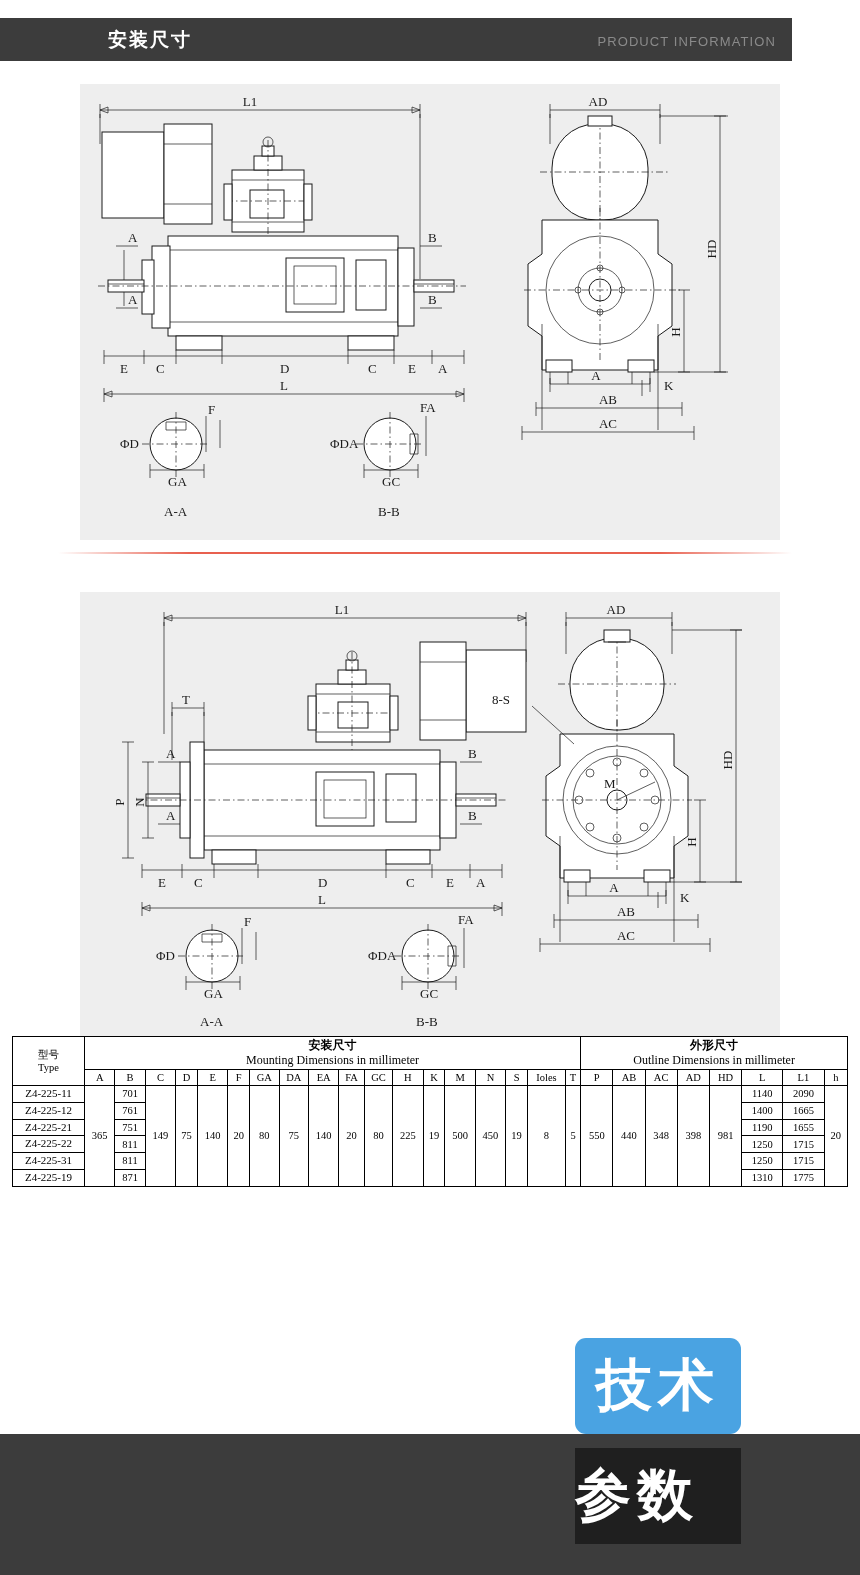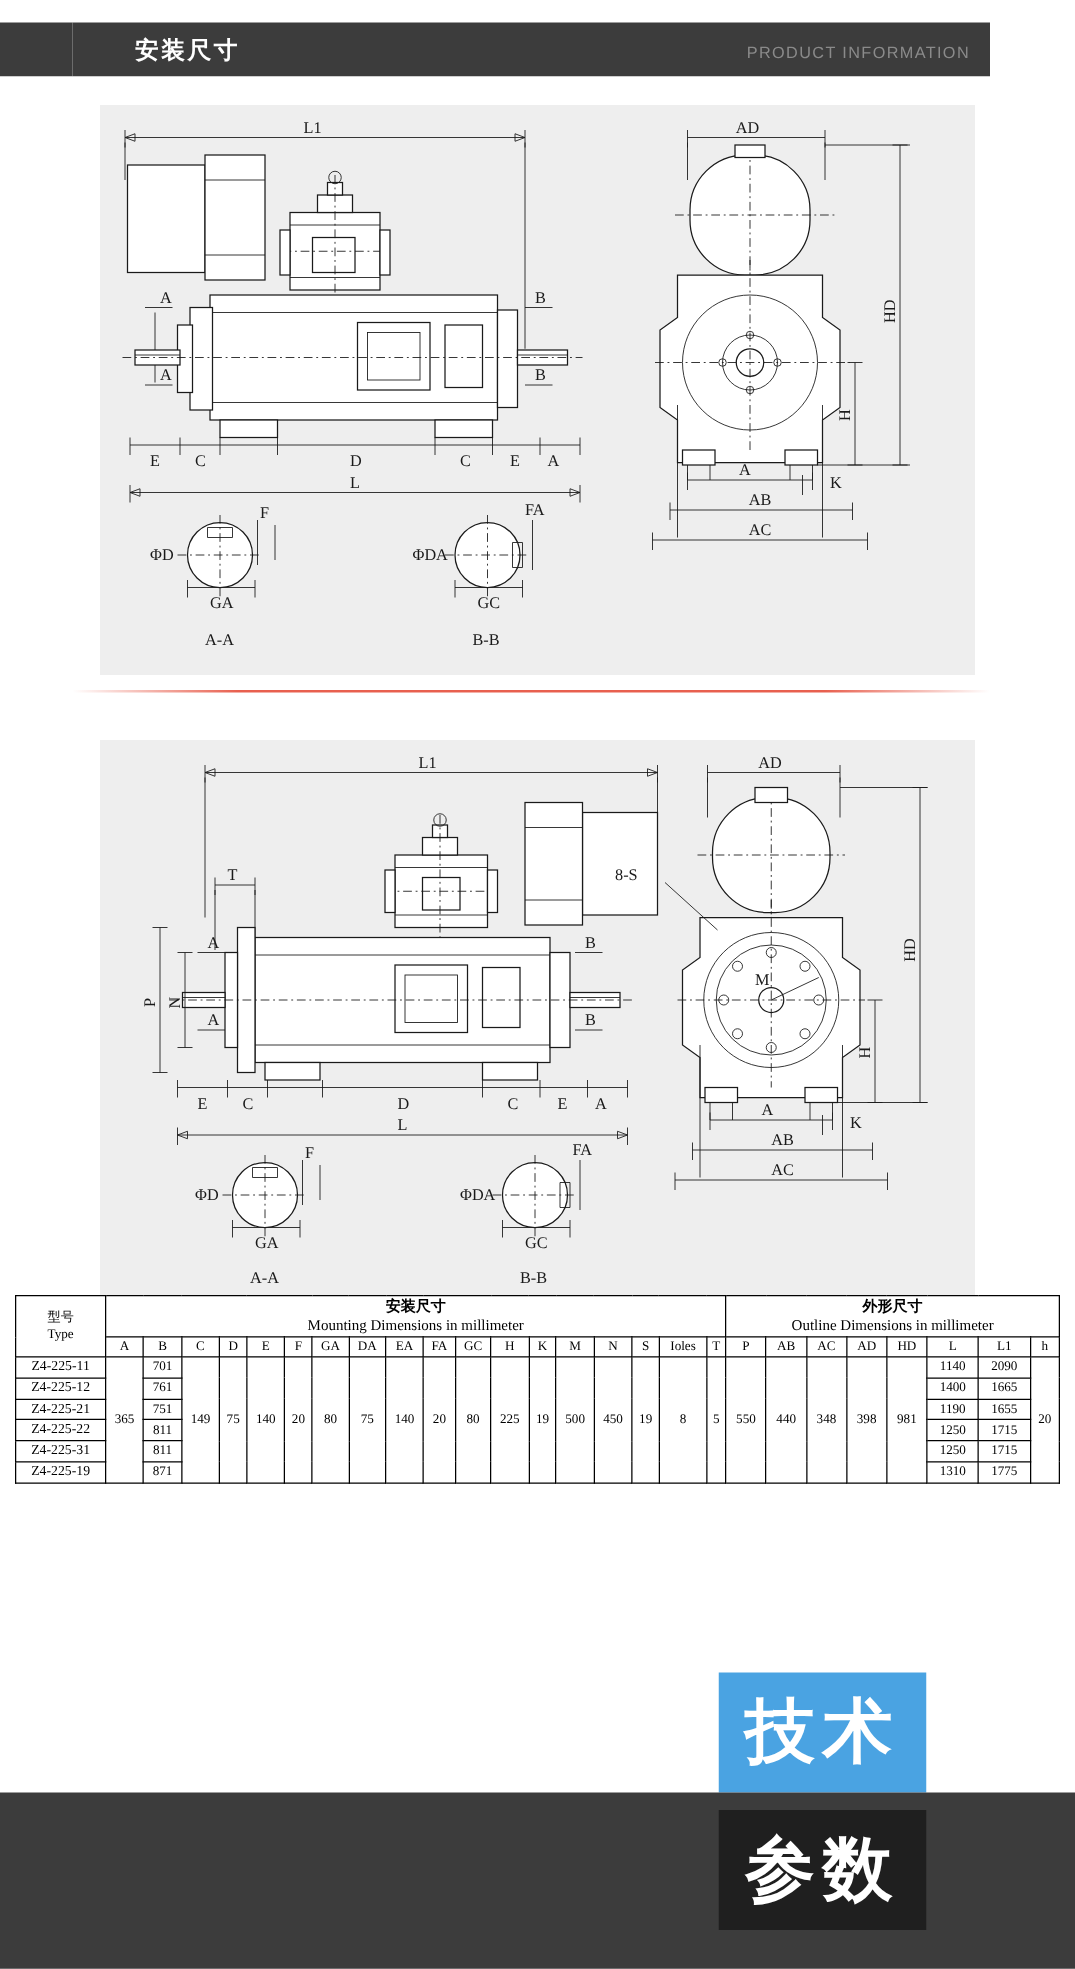--- a/index.html
+++ b/index.html
@@ -64,34 +64,34 @@
   table.dims th { font-weight:normal; }
   .th-type { width:72px; }
   .grp { font-size:12px; }
   .grp .cn { font-size:12px; font-family:"Liberation Sans", sans-serif; font-weight:bold;}
   .typecell { text-align:left; padding-left:5px; font-size:11px; white-space:nowrap;}
 
   
   .blue-block {
     position:absolute; left:575px; top:1338px; width:166px; height:96px;
     background:#4aa3e2;
-    display:flex; align-items:center; justify-content:center;
+    display:flex; align-items:center; justify-content:center;border-radius:11px;
   }
   .blue-block span {
     color:#ffffff; font-family:"Liberation Sans", sans-serif;
     font-weight:bold; font-size:56px; letter-spacing:6px;
   }
   .dark-strip {
     position:absolute; left:0; top:1434px; width:860px; height:141px;
     background:#3c3c3c;
   }
   .dark-block {
     position:absolute; left:575px; top:1448px; width:166px; height:96px;
     background:#1f1f1f;
-    display:flex; align-items:center; justify-content:center;
+    display:flex; align-items:center; 
   }
   .dark-block span {
     color:#ffffff; font-family:"Liberation Sans", sans-serif;
     font-weight:bold; font-size:56px; letter-spacing:6px;
   }
   .lnt { stroke:#1a1a1a; fill:none; stroke-width:0.7; }
   .dash { stroke:#1a1a1a; fill:none; stroke-width:0.7; stroke-dasharray:7 3 1.5 3; }
   .dim { stroke:#1a1a1a; fill:none; stroke-width:0.7; }
   .fillw { fill:#ffffff; stroke:#1a1a1a; stroke-width:1; }
   .fillw2 { fill:#ffffff; stroke:#1a1a1a; stroke-width:0.7; }

